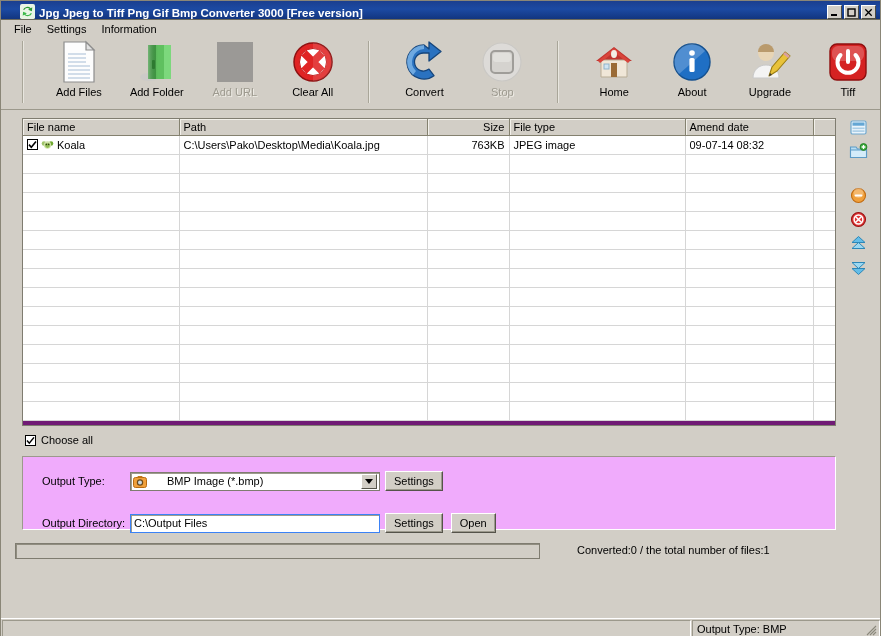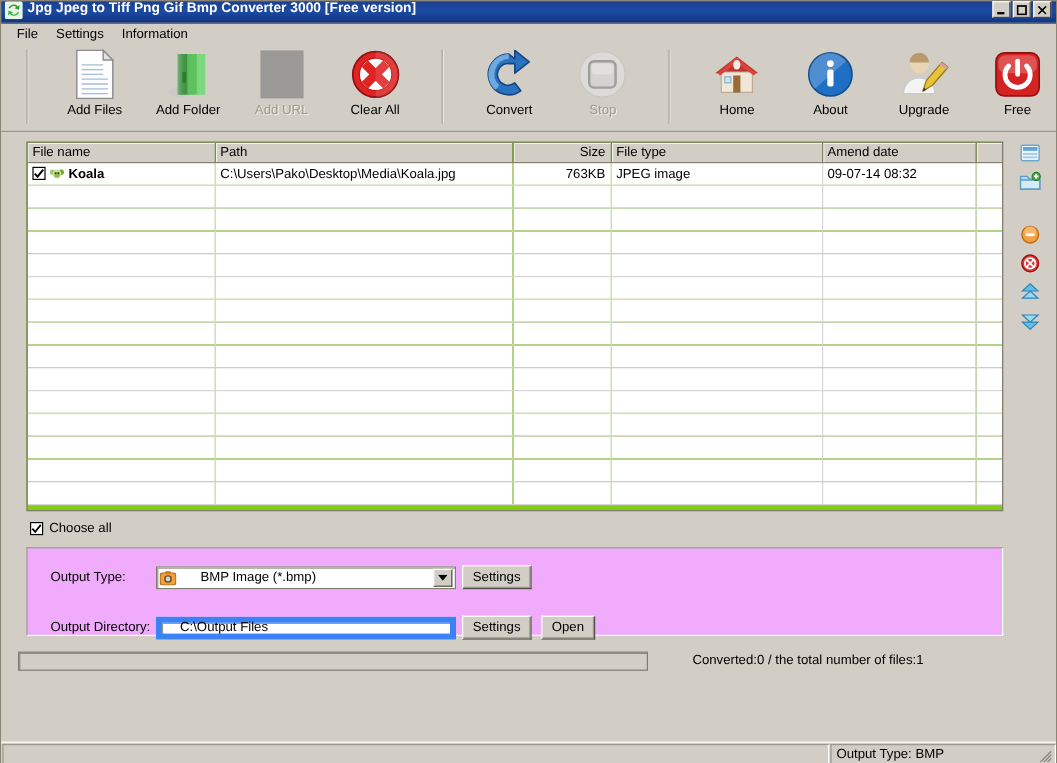--- a/index.html
+++ b/index.html
@@ -13,22 +13,22 @@
   #app{
     position:relative;width:881px;height:636px;box-sizing:border-box;
     background:#d2cec6;
     border:1px solid #8a8677;
   }
 
   
   .titlebar{
     height:19px;box-sizing:border-box;
     background:linear-gradient(to bottom,#1b3f8f 0%,#1c4aa3 45%,#12357f 100%);
-    display:flex;align-items:flex-start;
-    padding:0 2px 0 3px;
+    display:flex;align-items:flex-end;
+    padding:0 2px 0 19px;
     border-bottom:1px solid #6d6a5c;
   }
   .tb-icon{width:15px;height:15px;flex:0 0 auto;margin-right:4px;position:relative;}
   .title-text{
     color:#ffffff;font-size:11.5px;font-weight:bold;
     white-space:nowrap;overflow:hidden;flex:1 1 auto;
     letter-spacing:0px;
   }
   .winbtns{display:flex;gap:2px;align-items:center;margin-right:2px;}
   .winbtn{
@@ -74,21 +74,21 @@
   .tbbtn .ico{height:46px;display:flex;align-items:center;justify-content:center;}
   .tbbtn .lbl{font-size:11px;margin-top:1px;white-space:nowrap;color:#000;}
   .tbbtn.disabled .lbl{color:#9d9a8f;text-shadow:1px 1px 0 #efedE6;}
   .tbbtn.disabled .ico{opacity:.55;filter:grayscale(1);}
 
   
   .main{position:relative;background:#d2cec6;height:calc(636px - 19px - 17px - 71px);}
 
   .listwrap{
     position:absolute;left:21px;top:8px;width:814px;height:308px;
-    background:#84cc16;
+    background:#701a75;
     border:1px solid #7f7c70;
     box-sizing:border-box;
     overflow:hidden;
   }
   table.flist{border-collapse:collapse;width:100%;table-layout:fixed;font-size:11px;}
   table.flist th{
     height:16px;padding:0 4px;box-sizing:border-box;
     background:#d2cec6;
     border-right:1px solid #84816f;
     border-bottom:1px solid #84816f;
@@ -98,21 +98,21 @@
   }
   table.flist th.num{text-align:right;padding-left:12px;}
   table.flist td{
     height:19px;padding:0 4px;box-sizing:border-box;
     border-right:1px solid #d6d6d6;
     border-bottom:1px solid #d6d6d6;
     white-space:nowrap;overflow:hidden;font-size:11px;
     background:#fff;
   }
   table.flist td.num{text-align:right;}
-  .namecell{display:flex;align-items:center;gap:3px;font-weight:bold;}
+  .namecell{display:flex;align-items:center;gap:3px;}
   .cb{
     width:11px;height:11px;flex:0 0 auto;box-sizing:border-box;
     background:#fff;border:1px solid #000;
     display:flex;align-items:center;justify-content:center;
   }
   .cb svg{display:block;}
   .thumb{width:13px;height:12px;flex:0 0 auto;}
 
   
   .rail{
@@ -150,23 +150,23 @@
   .combo .camico{width:14px;height:13px;flex:0 0 auto;}
   .combo .ctext{font-size:11px;flex:1 1 auto;white-space:nowrap;overflow:hidden;padding-left:16px;}
   .combo .arrow{
     width:16px;height:15px;margin-right:2px;flex:0 0 auto;box-sizing:border-box;
     background:#d2cec6;border:1px solid #ffffff;
     border-right-color:#55534a;border-bottom-color:#55534a;
     display:flex;align-items:center;justify-content:center;
   }
   .txtinput{
     width:250px;height:19px;box-sizing:border-box;
-    background:#ffffff;border:5px solid #3b82f6;
+    background:#ffffff;border:1px solid #3b82f6;
     box-shadow:inset 1px 1px 0 #9e9b8e;
-    display:flex;align-items:center;padding-left:15px;
+    display:flex;align-items:center;padding-left:3px;
     font-size:11px;color:#000;
   }
   .btn{
     height:20px;box-sizing:border-box;padding:0 8px;
     background:#d2cec6;
     border:1px solid #ffffff;
     border-right-color:#55534a;border-bottom-color:#55534a;
     box-shadow:inset -1px -1px 0 #9c998c;
     font-size:11px;display:flex;align-items:center;justify-content:center;
     white-space:nowrap;color:#000;cursor:default;
@@ -373,21 +373,21 @@
     <div class="tbbtn">
       <span class="ico">
         <svg width="42" height="42" viewBox="0 0 42 42">
           <rect x="3" y="3" width="36" height="36" rx="7" fill="#d52222"></rect>
           <rect x="3" y="3" width="36" height="36" rx="7" fill="none" stroke="#8e0f0f" stroke-width="1.4"></rect>
           <rect x="5" y="5" width="32" height="15" rx="6" fill="#ffffff" opacity=".22"></rect>
           <path d="M21 10v11" stroke="#fff" stroke-width="4" stroke-linecap="round"></path>
           <path d="M13.5 14a10.5 10.5 0 1 0 15 0" fill="none" stroke="#fff" stroke-width="4" stroke-linecap="round"></path>
         </svg>
       </span>
-      <span class="lbl">Free</span>
+      <span class="lbl">Tiff</span>
     </div>
   </div>
 
   <div class="main">
 
     <div class="listwrap">
       <table class="flist">
         <colgroup>
           <col style="width:156px">
             <col style="width:248px">

